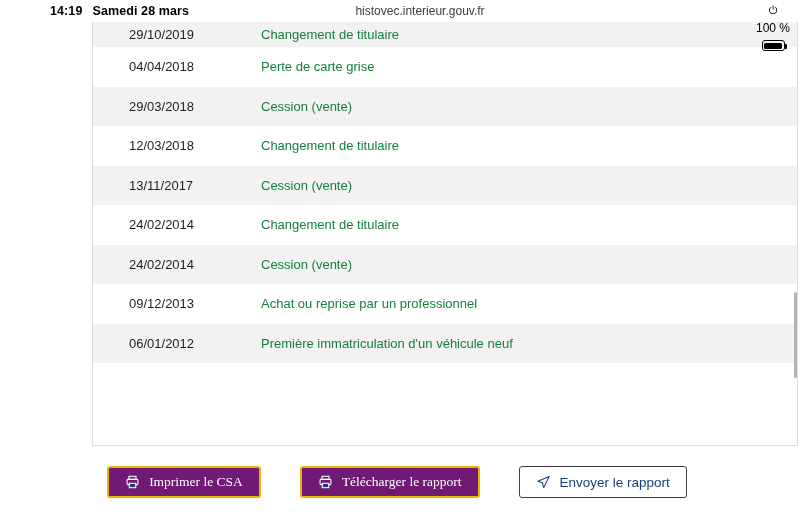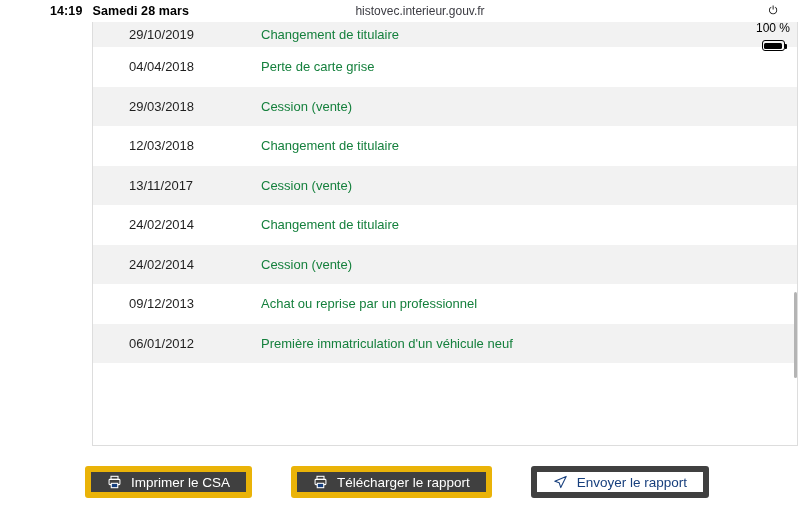--- a/index.html
+++ b/index.html
@@ -161,28 +161,29 @@
     justify-content: center;
     gap: 9px;
     height: 32px;
     padding: 0 16px;
     font-size: 13.5px;
     border-radius: 3px;
     cursor: pointer;
     white-space: nowrap;
   }
   .btn.filled {
-    background: #404040;
+    background: #701a75;
     color: #ffffff;
-    border: 6px solid #eab308;
+    border: 2px solid #eab308;
+    font-family: Liberation Serif, serif;
   }
   .btn.outlined {
     background: #ffffff;
     color: #173f7d;
-    border: 6px solid #404040;
+    border: 1px solid #404040;
   }
   .btn svg { display: block; }
 </style>
 </head>
 <body>
 
 <div class="statusbar">
   <div class="status-left">
     <span>14:19</span>
     <span>Samedi 28 mars</span>

